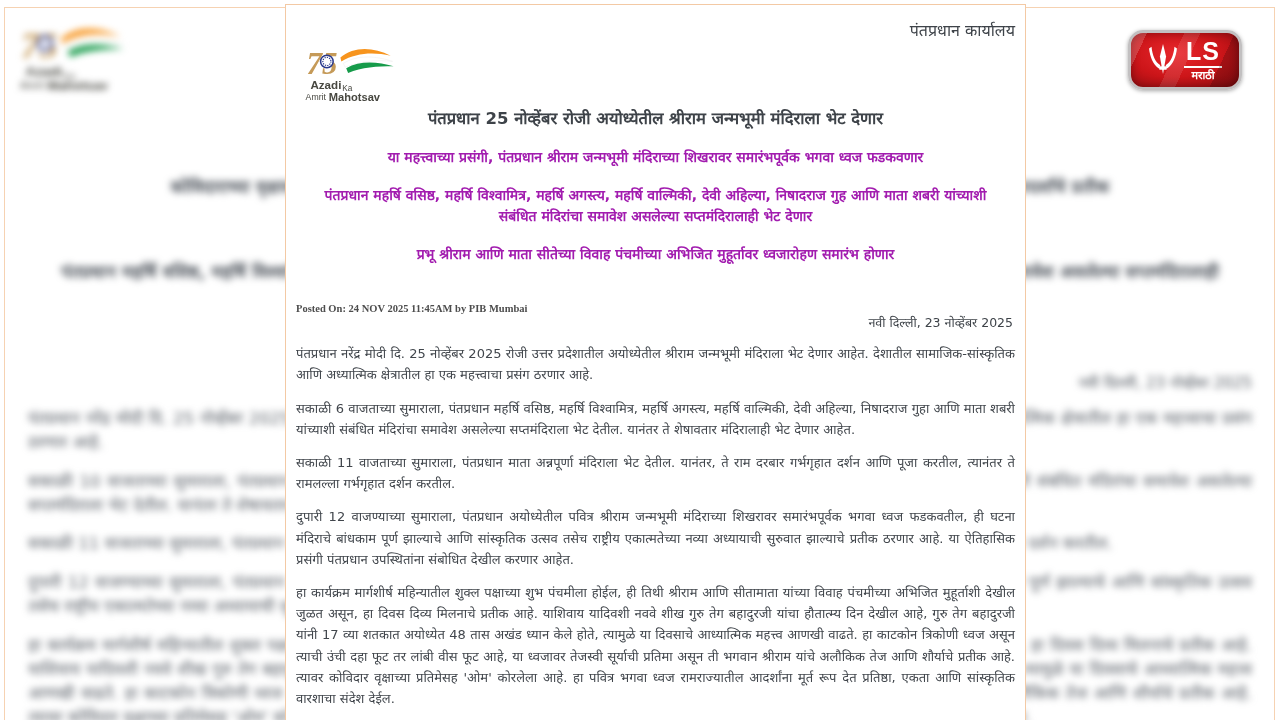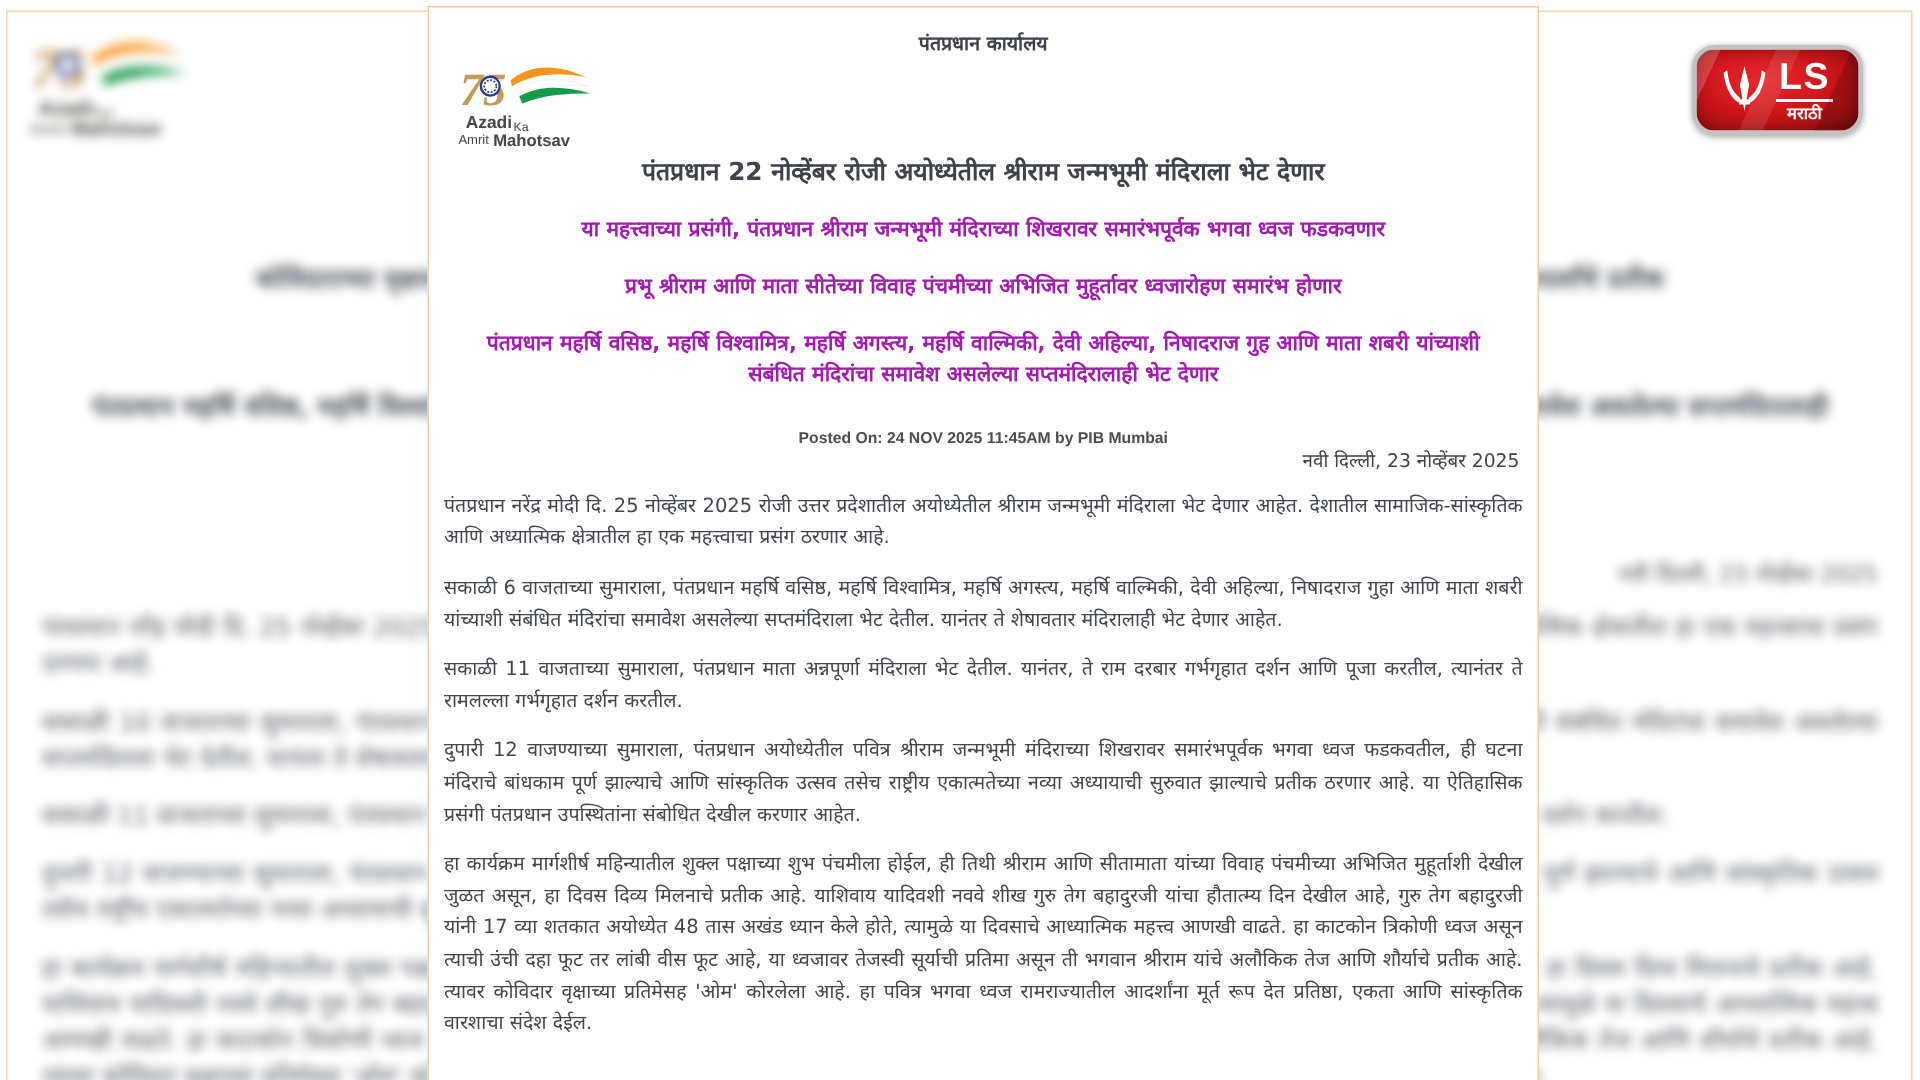--- a/index.html
+++ b/index.html
@@ -16,25 +16,25 @@
   .bg-title{font-size:23px;font-weight:bold;text-align:center;color:#565c64;line-height:1.3;}
   .bg-page .subtitle{font-size:17.5px;font-weight:bold;text-align:center;color:#565c64;line-height:1.45;margin:17px 30px 0;}
   .bg-posted{margin-top:26px;text-align:center;font-size:13px;font-weight:bold;color:#6a6a6a;}
   .bg-dateline{margin-top:20px;text-align:right;font-size:15px;color:#565c64;}
   .bg-page .para{margin-top:15px;font-size:16.5px;line-height:1.45;color:#5d636b;text-align:justify;}
   
   .panel{
     position:absolute;left:285px;top:4px;width:741px;height:730px;box-sizing:border-box;
     background:#ffffff;border:1px solid #f3c9a4;padding:14px 10px 10px;z-index:10;
   }
-  .office{ text-align:center;font-size:13px;color:#3e4349;font-weight:bold;}
+  .office{ text-align:right;font-size:16px;color:#3e4349;}
   .panel-logo-slot{margin:4px 0 0 8px;height:58px;}
   .panel-title{margin-top:5px;font-size:16.5px;font-weight:bold;text-align:center;color:#3e4349;line-height:1.35;}
   .panel .subtitle{margin:17px 22px 0;font-size:14px;font-weight:bold;text-align:center;color:#a21caf;line-height:1.5;}
-  .posted{margin-top:25px;text-align:center;font-size:10.5px;font-weight:bold;color:#4d4d4d;font-family:Liberation Sans, sans-serif;}
+  .posted{margin-top:38px;font-size:10.5px;font-weight:bold;color:#4d4d4d;font-family:Liberation Serif, serif;}
   .dateline{margin-top:0;text-align:right;font-size:12.5px;color:#3e4349;padding-right:2px;}
   .panel .para{margin-top:12px;font-size:13px;line-height:1.63;color:#41464c;text-align:justify;}
   
   .amrit-logo{width:96px;height:58px;display:block;}
   
   .ls-logo{
     position:absolute;top:30px;right:38px;width:108px;height:54px;z-index:5;
     border-radius:15px;border:3px solid #c2c0c1;
     background:radial-gradient(ellipse at 42% 38%, #e8272c 0%, #cc1519 50%, #900c11 100%);
     box-shadow:0 1px 4px rgba(0,0,0,.35), inset 0 0 10px rgba(0,0,0,.35);
@@ -113,25 +113,25 @@
     <circle cx="22" cy="17" r="4.2" fill="none" stroke="#2b3a8c" stroke-width="1.2" stroke-dasharray="1.3 1.1"></circle>
     <path d="M36 13 C50 1 70 2 88 11 C70 7 52 8 37 17 Z" fill="#f7941d"></path>
     <path d="M39 19 C54 10 72 11 90 17 C73 15 55 17 41 23 Z" fill="#ffffff" stroke="#e8e8e8" stroke-width="0.4"></path>
     <path d="M42 24 C56 16 74 17 91 22 C74 22 58 23 44 29 Z" fill="#169b4a"></path>
     <text x="5" y="46" font-family="Liberation Sans, sans-serif" font-weight="bold" font-size="12" fill="#474740">Azadi</text>
     <text x="38" y="48" font-family="Liberation Sans, sans-serif" font-size="8.5" fill="#474740">Ka</text>
     <text x="0" y="57" font-family="Liberation Sans, sans-serif" font-size="9" fill="#474740">Amrit</text>
     <text x="24" y="58" font-family="Liberation Sans, sans-serif" font-weight="bold" font-size="11.5" fill="#474740">Mahotsav</text>
   </svg>
 </div>
-  <div class="panel-title">पंतप्रधान 22 नोव्हेंबर रोजी अयोध्येतील श्रीराम जन्मभूमी मंदिराला भेट देणार</div>
+  <div class="panel-title">पंतप्रधान 25 नोव्हेंबर रोजी अयोध्येतील श्रीराम जन्मभूमी मंदिराला भेट देणार</div>
   <div>
       <div class="subtitle">या महत्त्वाच्या प्रसंगी, पंतप्रधान श्रीराम जन्मभूमी मंदिराच्या शिखरावर समारंभपूर्वक भगवा ध्वज फडकवणार</div>
+      <div class="subtitle">पंतप्रधान महर्षि वसिष्ठ, महर्षि विश्वामित्र, महर्षि अगस्त्य, महर्षि वाल्मिकी, देवी अहिल्या, निषादराज गुह आणि माता शबरी यांच्याशी संबंधित मंदिरांचा समावेश असलेल्या सप्तमंदिरालाही भेट देणार</div>
       <div class="subtitle">प्रभू श्रीराम आणि माता सीतेच्या विवाह पंचमीच्या अभिजित मुहूर्तावर ध्वजारोहण समारंभ होणार</div>
-      <div class="subtitle">पंतप्रधान महर्षि वसिष्ठ, महर्षि विश्वामित्र, महर्षि अगस्त्य, महर्षि वाल्मिकी, देवी अहिल्या, निषादराज गुह आणि माता शबरी यांच्याशी संबंधित मंदिरांचा समावेश असलेल्या सप्तमंदिरालाही भेट देणार</div>
     </div>
   <div class="posted">Posted On: 24 NOV 2025 11:45AM by PIB Mumbai</div>
   <div class="dateline">नवी दिल्ली, 23 नोव्हेंबर 2025</div>
   <div>
       <div class="para">पंतप्रधान नरेंद्र मोदी दि. 25 नोव्हेंबर 2025 रोजी उत्तर प्रदेशातील अयोध्येतील श्रीराम जन्मभूमी मंदिराला भेट देणार आहेत. देशातील सामाजिक-सांस्कृतिक आणि अध्यात्मिक क्षेत्रातील हा एक महत्त्वाचा प्रसंग ठरणार आहे.</div>
       <div class="para">सकाळी 6 वाजताच्या सुमाराला, पंतप्रधान महर्षि वसिष्ठ, महर्षि विश्वामित्र, महर्षि अगस्त्य, महर्षि वाल्मिकी, देवी अहिल्या, निषादराज गुहा आणि माता शबरी यांच्याशी संबंधित मंदिरांचा समावेश असलेल्या सप्तमंदिराला भेट देतील. यानंतर ते शेषावतार मंदिरालाही भेट देणार आहेत.</div>
       <div class="para">सकाळी 11 वाजताच्या सुमाराला, पंतप्रधान माता अन्नपूर्णा मंदिराला भेट देतील. यानंतर, ते राम दरबार गर्भगृहात दर्शन आणि पूजा करतील, त्यानंतर ते रामलल्ला गर्भगृहात दर्शन करतील.</div>
       <div class="para">दुपारी 12 वाजण्याच्या सुमाराला, पंतप्रधान अयोध्येतील पवित्र श्रीराम जन्मभूमी मंदिराच्या शिखरावर समारंभपूर्वक भगवा ध्वज फडकवतील, ही घटना मंदिराचे बांधकाम पूर्ण झाल्याचे आणि सांस्कृतिक उत्सव तसेच राष्ट्रीय एकात्मतेच्या नव्या अध्यायाची सुरुवात झाल्याचे प्रतीक ठरणार आहे. या ऐतिहासिक प्रसंगी पंतप्रधान उपस्थितांना संबोधित देखील करणार आहेत.</div>
       <div class="para">हा कार्यक्रम मार्गशीर्ष महिन्यातील शुक्ल पक्षाच्या शुभ पंचमीला होईल, ही तिथी श्रीराम आणि सीतामाता यांच्या विवाह पंचमीच्या अभिजित मुहूर्ताशी देखील जुळत असून, हा दिवस दिव्य मिलनाचे प्रतीक आहे. याशिवाय यादिवशी नववे शीख गुरु तेग बहादुरजी यांचा हौतात्म्य दिन देखील आहे, गुरु तेग बहादुरजी यांनी 17 व्या शतकात अयोध्येत 48 तास अखंड ध्यान केले होते, त्यामुळे या दिवसाचे आध्यात्मिक महत्त्व आणखी वाढते. हा काटकोन त्रिकोणी ध्वज असून त्याची उंची दहा फूट तर लांबी वीस फूट आहे, या ध्वजावर तेजस्वी सूर्याची प्रतिमा असून ती भगवान श्रीराम यांचे अलौकिक तेज आणि शौर्याचे प्रतीक आहे. त्यावर कोविदार वृक्षाच्या प्रतिमेसह 'ओम' कोरलेला आहे. हा पवित्र भगवा ध्वज रामराज्यातील आदर्शांना मूर्त रूप देत प्रतिष्ठा, एकता आणि सांस्कृतिक वारशाचा संदेश देईल.</div>
     </div>

